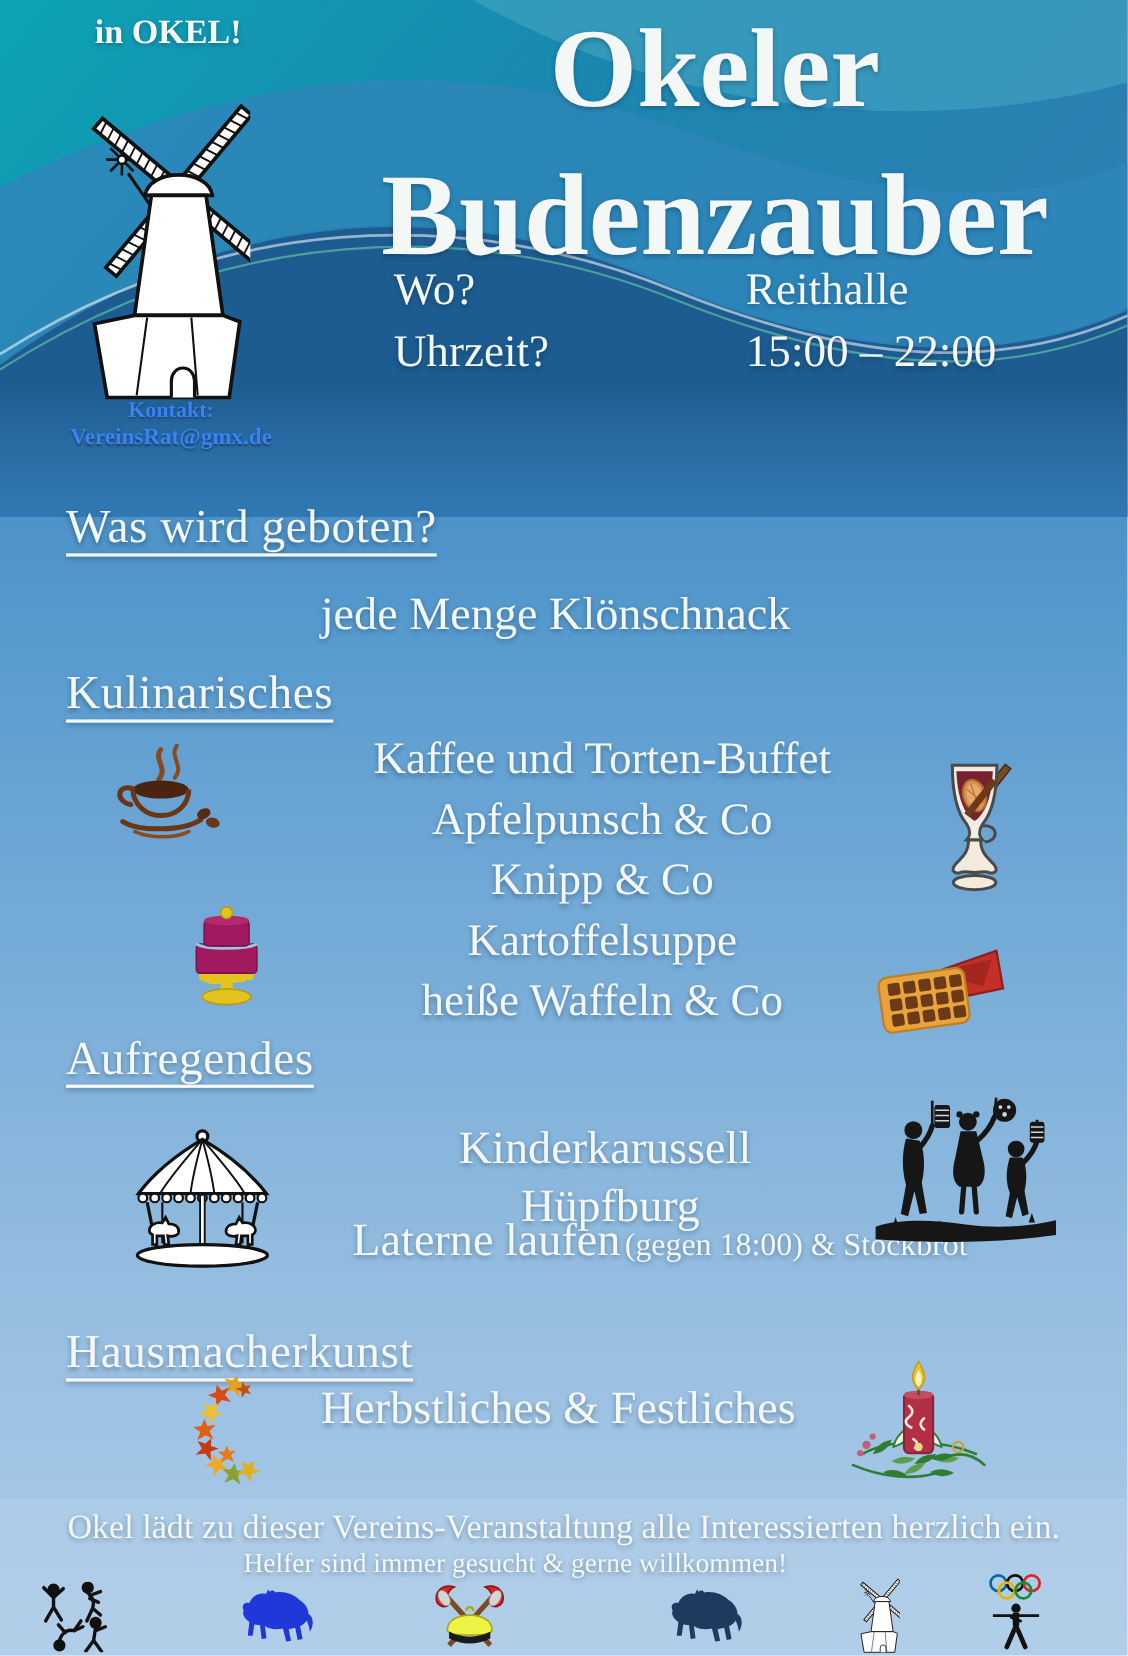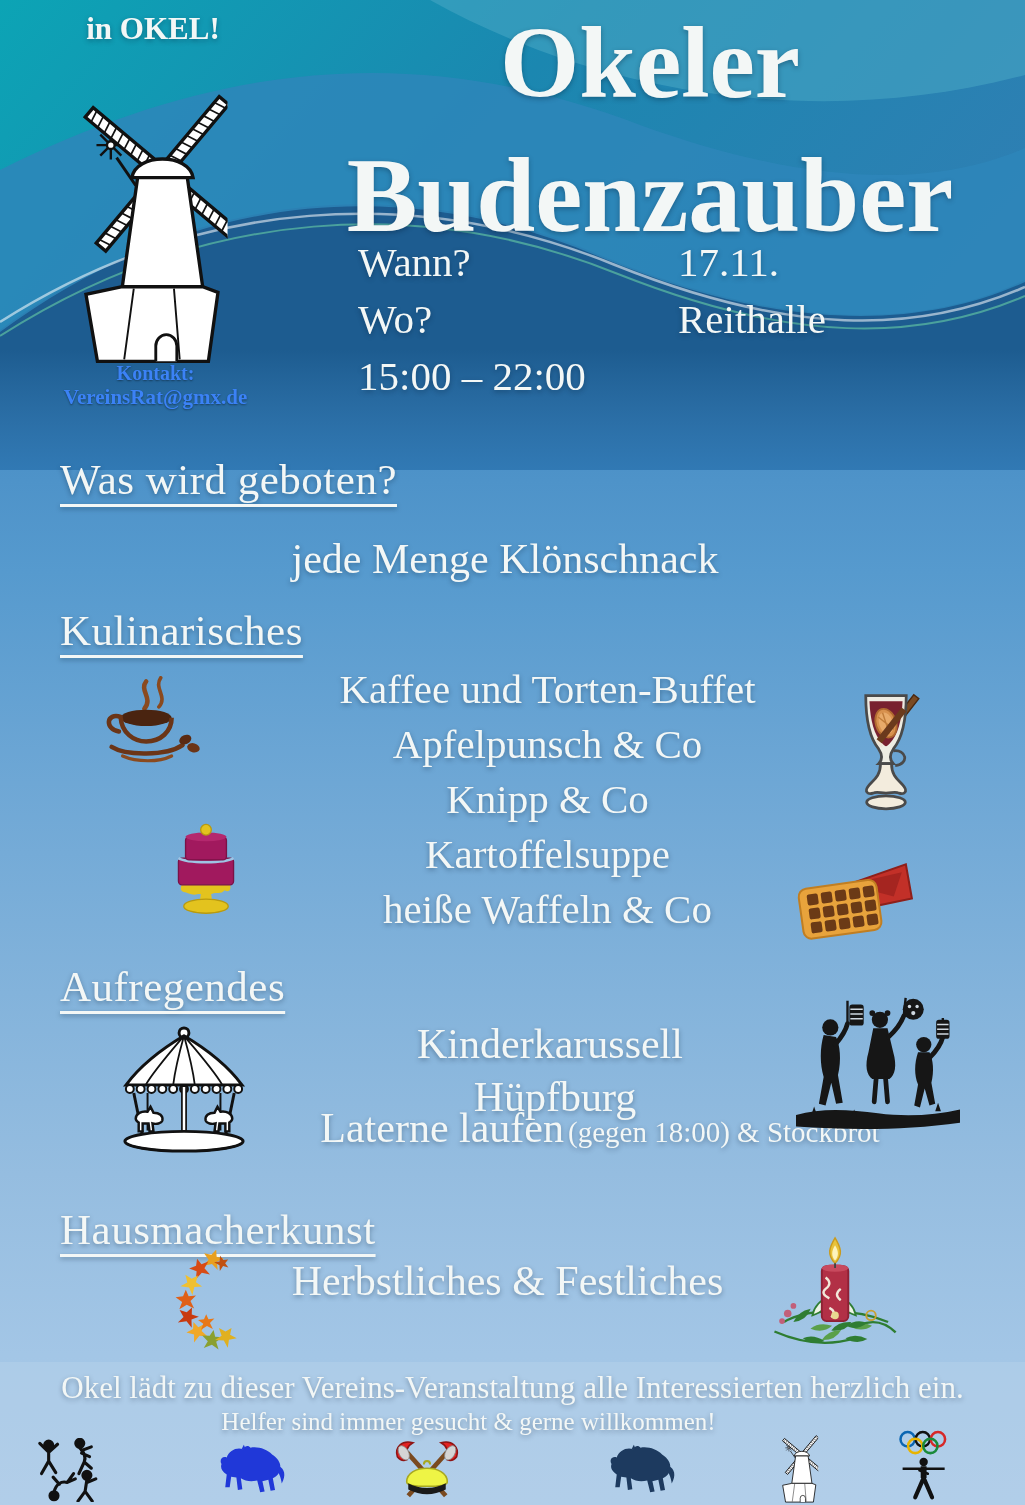--- a/index.html
+++ b/index.html
@@ -337,28 +337,25 @@
 <div class="abs contact center" style="left:18px;top:362px;width:275px;">
   <div class="c1">Kontakt:</div>
   <div class="c2">VereinsRat@gmx.de</div>
 </div>
 
 <div class="abs center title1 shadow" style="left:280px;top:8px;width:740px;">Okeler</div>
 <div class="abs center title2 shadow" style="left:280px;top:140px;width:740px;">Budenzauber</div>
 
 <div class="abs shadow" style="left:358px;top:238px;width:600px;">
   <div class="detail-row">
-    <span class="lbl">Wann?</span>
-    <span>17.11.</span>
-  </div>
-  <div class="detail-row">
     <span class="lbl">Wo?</span>
     <span>Reithalle</span>
   </div>
   <div class="detail-row">
+    <span class="lbl">Uhrzeit?</span>
     <span>15:00 – 22:00</span>
   </div>
 </div>
 
 <div class="abs h shadow" style="left:60px;top:455px;">Was wird geboten?</div>
 <div class="abs center big-item shadow" style="left:150px;top:516px;width:710px;margin-top:19px;">jede Menge Klönschnack</div>
 
 <div class="abs h shadow" style="left:60px;top:606px;">Kulinarisches</div>
 <div class="abs center shadow" style="left:250px;top:662px;width:595px;">
   <div class="item">Kaffee und Torten-Buffet</div>
@@ -373,21 +370,21 @@
 <svg class="abs icon" style="left:166px;top:810px" width="80" height="107" viewBox="0 0 90 120">
     <use href="#ic-cake"></use>
   </svg>
 <svg class="abs icon" style="left:840px;top:690px" width="92" height="129" viewBox="0 0 100 140">
     <use href="#ic-punch"></use>
   </svg>
 <svg class="abs icon" style="left:793px;top:856px" width="131" height="86" viewBox="0 0 130 85">
     <use href="#ic-waffle"></use>
   </svg>
 
-<div class="abs h shadow" style="left:60px;top:962px;text-align:right;">Aufregendes</div>
+<div class="abs h shadow" style="left:60px;top:938px;text-align:right;">Aufregendes</div>
 <svg class="abs icon" style="left:110px;top:1026px" width="148" height="130" viewBox="0 0 150 132">
     <use href="#ic-carousel"></use>
   </svg>
 <div class="abs center big-item shadow" style="left:275px;top:1020px;width:550px;">Kinderkarussell</div>
 <div class="abs center big-item shadow" style="left:275px;top:1073px;width:560px;">Hüpfburg</div>
 <div class="abs center shadow" style="left:255px;top:1104px;width:690px;">
   <span class="big-item">Laterne laufen</span>
   <span style="font-size:29px;">(gegen 18:00) &amp; Stockbrot</span>
 </div>
 <svg class="abs icon" style="left:792px;top:995px" width="172" height="143" viewBox="0 0 180 150">

